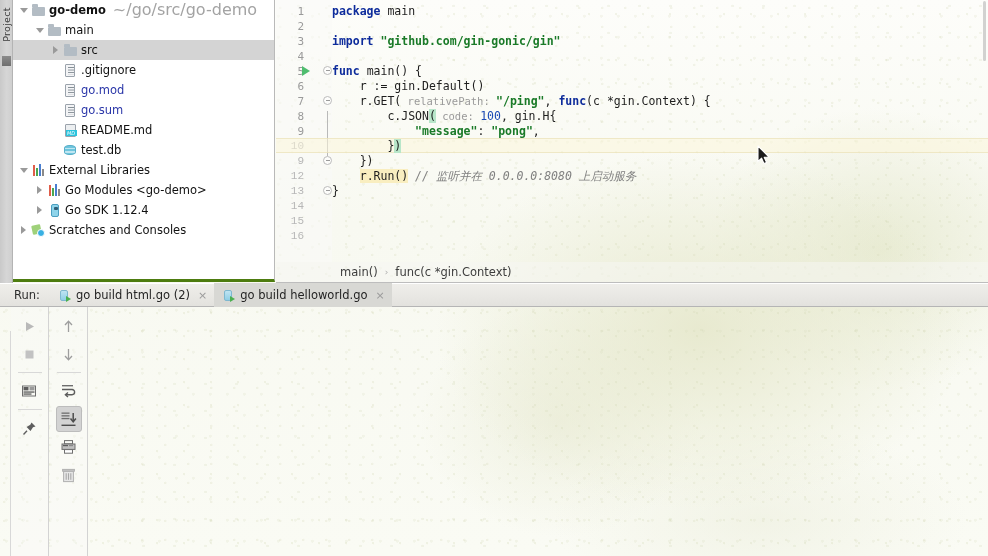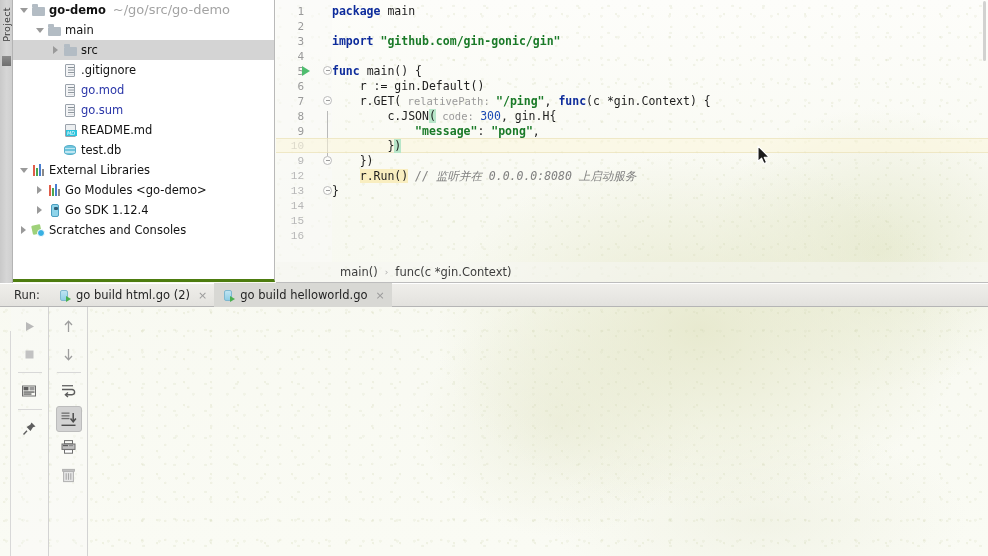--- a/index.html
+++ b/index.html
@@ -93,21 +93,21 @@
   }
   .arrow-right {
     width: 0; height: 0;
     border-top: 4px solid transparent; border-bottom: 4px solid transparent;
     border-left: 5px solid #9a9a9a;
   }
   .ticon { width: 17px; min-width: 17px; height: 20px; display: inline-flex; align-items: center; justify-content: center; }
   .tlabel { margin-left: 2px; }
   .tlabel.bold { font-weight: bold; }
   .tlabel.blue { color: #2a36a8; }
-  .tpath { margin-left: 7px; color: #a3a3a3; font-size: 13px; }
+  .tpath { margin-left: 7px; color: #a3a3a3; font-size: 16px; }
 
   
   .ic-folder { width: 13px; height: 11px; position: relative; }
   .ic-folder i {
     position: absolute; left: 0; top: 2px; width: 13px; height: 9px;
     background: #b3bcc4; border-radius: 1px;
   }
   .ic-folder i::before {
     content:""; position: absolute; left: 0; top: -2.5px; width: 6px; height: 3px;
     background: #b3bcc4; border-radius: 1px 1px 0 0;
@@ -479,21 +479,21 @@
       </div>
     <div id="codearea">
       <div id="curline" style="top: 138px;"></div>
     <div class="cline" style="top: 4px;"><span class="kw">package </span><span class="fn">main</span></div>
         <div class="cline" style="top: 19px;"></div>
         <div class="cline" style="top: 34px;"><span class="kw">import </span><span class="str">"github.com/gin-gonic/gin"</span></div>
         <div class="cline" style="top: 49px;"></div>
         <div class="cline" style="top: 64px;"><span class="kw">func </span><span class="fn">main() {</span></div>
         <div class="cline" style="top: 79px;"><span class="fn">    r := gin.Default()</span></div>
         <div class="cline" style="top: 94px;"><span class="fn">    r.GET(</span><span class="hint"> relativePath: </span><span class="str">"/ping"</span><span class="fn">, </span><span class="kw">func</span><span class="fn">(c *gin.Context) {</span></div>
-        <div class="cline" style="top: 109px;"><span class="fn">        c.JSON</span><span class="hl-brace">(</span><span class="hint"> code: </span><span class="num">300</span><span class="fn">, gin.H{</span></div>
+        <div class="cline" style="top: 109px;"><span class="fn">        c.JSON</span><span class="hl-brace">(</span><span class="hint"> code: </span><span class="num">100</span><span class="fn">, gin.H{</span></div>
         <div class="cline" style="top: 124px;"><span class="fn">            </span><span class="str">"message"</span><span class="fn">: </span><span class="str">"pong"</span><span class="fn">,</span></div>
         <div class="cline" style="top: 139px;"><span class="fn">        }</span><span class="hl-brace">)</span></div>
         <div class="cline" style="top: 154px;"><span class="fn">    })</span></div>
         <div class="cline" style="top: 169px;"><span class="fn">    </span><span class="hl-run">r.Run()</span><span class="fn"> </span><span class="cmt">// 监听并在 0.0.0.0:8080 上启动服务</span></div>
         <div class="cline" style="top: 184px;"><span class="fn">}</span></div>
       </div>
     <div id="vscroll"></div>
   </div>
 
   <div id="breadcrumb">

